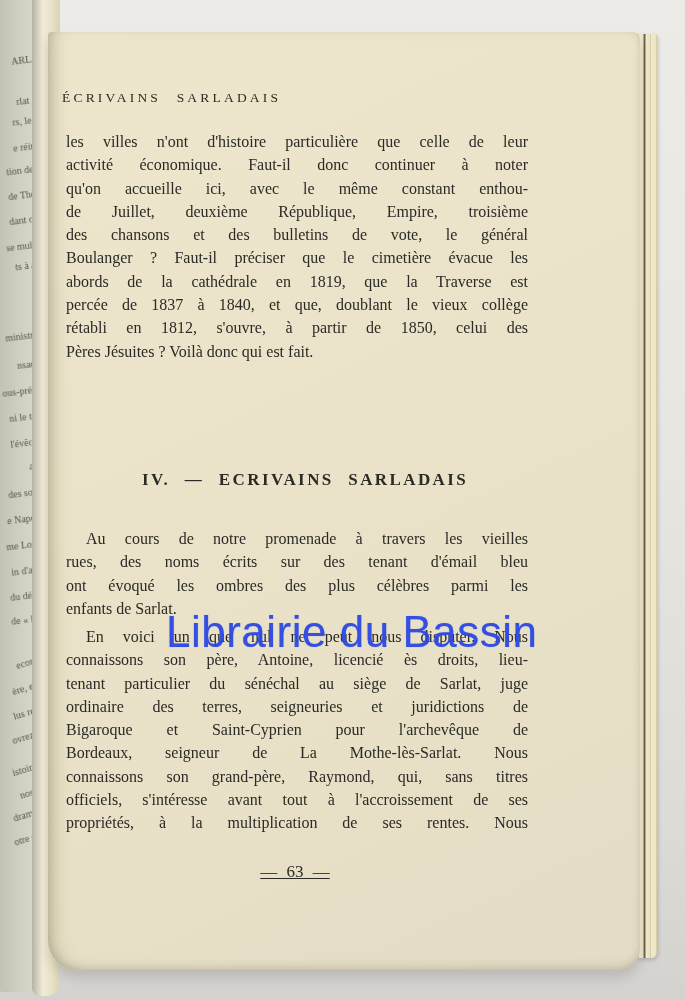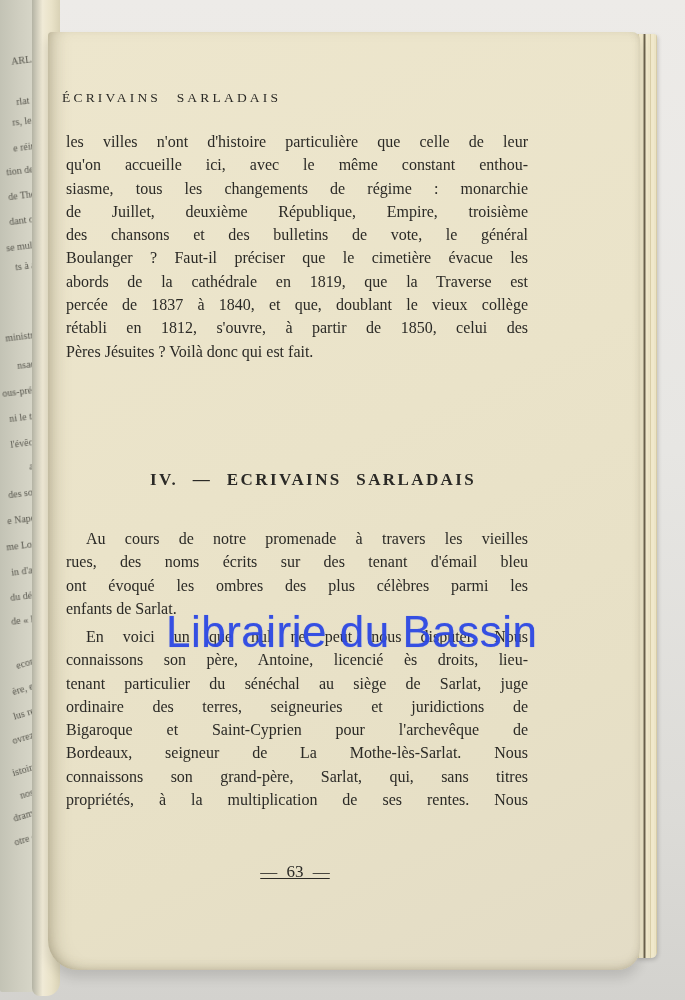--- a/index.html
+++ b/index.html
@@ -62,21 +62,21 @@
     position:absolute;left:18px;width:462px;
     font-size:16px;line-height:23.3px;color:#2b2a26;
   }
   .line{
     text-align:justify;text-align-last:justify;
     max-height:23.3px;overflow:hidden;
   }
   .line.no-just{text-align-last:left;}
   .line.indent{text-indent:20px;}
   .section-heading{
-    position:absolute;top:438px;left:102px;white-space:nowrap;
+    position:absolute;top:438px;left:94px;white-space:nowrap;
     font-size:17px;font-weight:bold;letter-spacing:2.4px;word-spacing:8px;
     color:#2b2a26;
   }
   .page-number{
     position:absolute;top:830px;left:14px;width:466px;text-align:center;
     font-size:17px;word-spacing:5px;color:#2b2a26;text-decoration:underline;
   }
   
   .watermark{
     position:absolute;left:166px;top:607px;z-index:9;white-space:nowrap;
@@ -122,22 +122,22 @@
       <div class="frag steep" style="top: 828px;">otre écr</div>
     </div>
   <div class="page-curl"></div>
   <div class="page-edges"></div>
 
   <div class="main-page">
     <div class="running-header">ÉCRIVAINS SARLADAIS</div>
 
     <div class="para" style="top:98px">
         <div class="line">les villes n'ont d'histoire particulière que celle de leur</div>
+        <div class="line">activité économique. Faut-il donc continuer à noter</div>
         <div class="line">qu'on accueille ici, avec le même constant enthou-</div>
-        <div class="line">siasme, tous les changements de régime : monarchie</div>
         <div class="line">de Juillet, deuxième République, Empire, troisième</div>
         <div class="line">des chansons et des bulletins de vote, le général</div>
         <div class="line">Boulanger ? Faut-il préciser que le cimetière évacue les</div>
         <div class="line">abords de la cathédrale en 1819, que la Traverse est</div>
         <div class="line">percée de 1837 à 1840, et que, doublant le vieux collège</div>
         <div class="line">rétabli en 1812, s'ouvre, à partir de 1850, celui des</div>
         <div class="line no-just">Pères Jésuites ? Voilà donc qui est fait.</div>
       </div>
 
     <div class="section-heading">IV. — ECRIVAINS SARLADAIS</div>
@@ -149,21 +149,22 @@
         <div class="line no-just">enfants de Sarlat.</div>
       </div>
 
     <div class="para" style="top:593px">
         <div class="line indent">En voici un que nul ne peut nous disputer. Nous</div>
         <div class="line">connaissons son père, Antoine, licencié ès droits, lieu-</div>
         <div class="line">tenant particulier du sénéchal au siège de Sarlat, juge</div>
         <div class="line">ordinaire des terres, seigneuries et juridictions de</div>
         <div class="line">Bigaroque et Saint-Cyprien pour l'archevêque de</div>
         <div class="line">Bordeaux, seigneur de La Mothe-lès-Sarlat. Nous</div>
-        <div class="line">connaissons son grand-père, Sarlat, qui, sans titres</div>
+        <div class="line">connaissons son grand-père, Raymond, qui, sans titres</div>
+        <div class="line">officiels, s'intéresse avant tout à l'accroissement de ses</div>
         <div class="line">propriétés, à la multiplication de ses rentes. Nous</div>
       </div>
 
     <div class="page-number">— 63 —</div>
   </div>
 
   <div class="watermark" id="watermark" style="color: rgb(44, 72, 228);">Librairie du Bassin</div>
 </div>
 
 </body></html>

